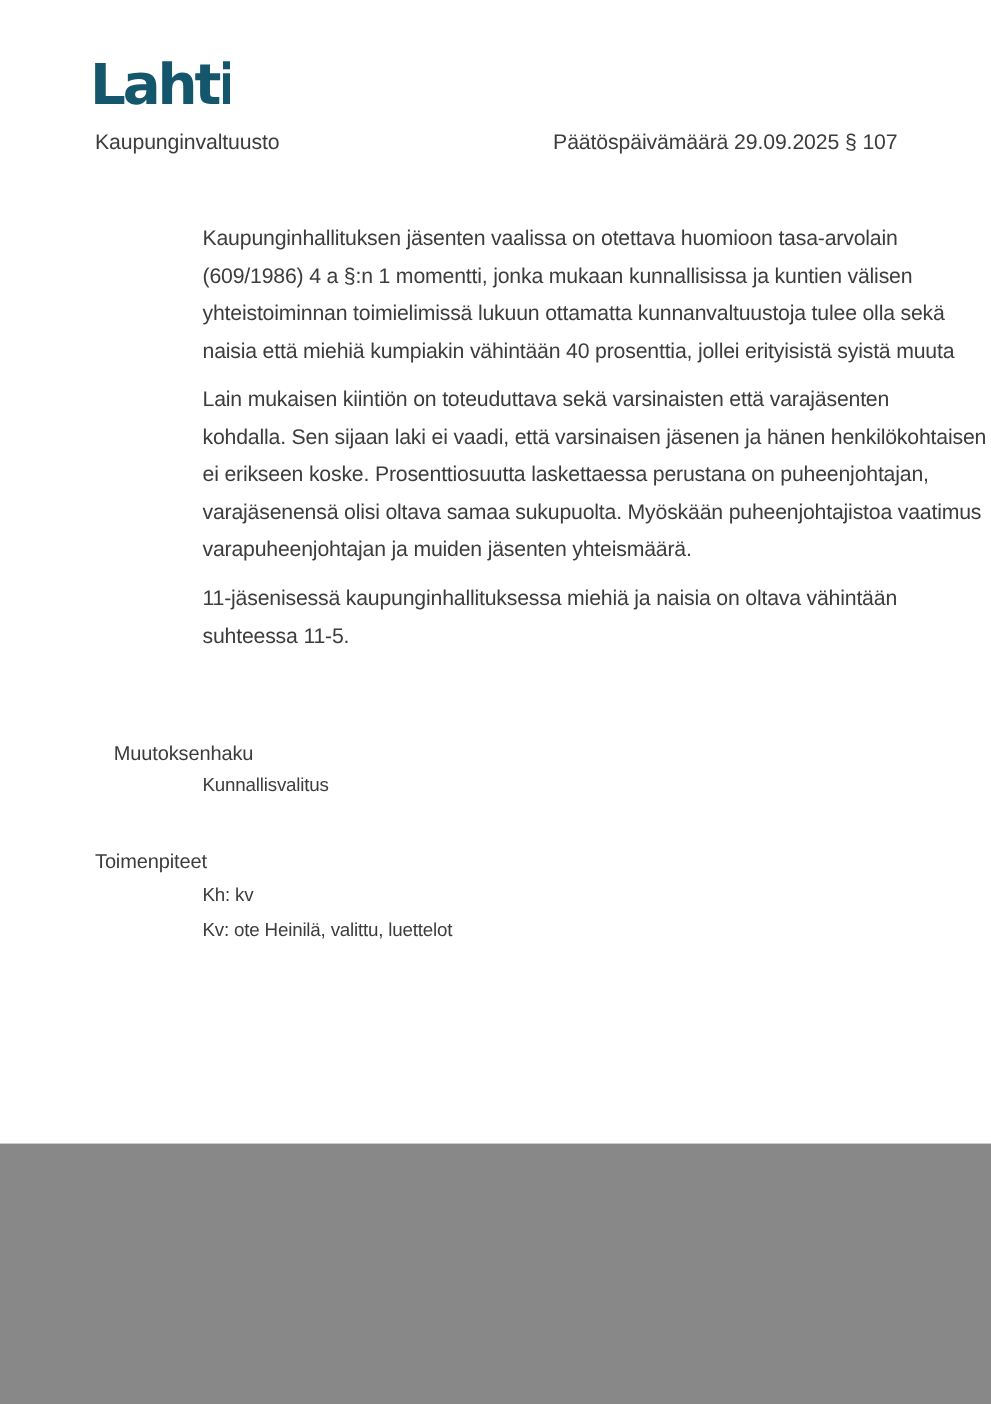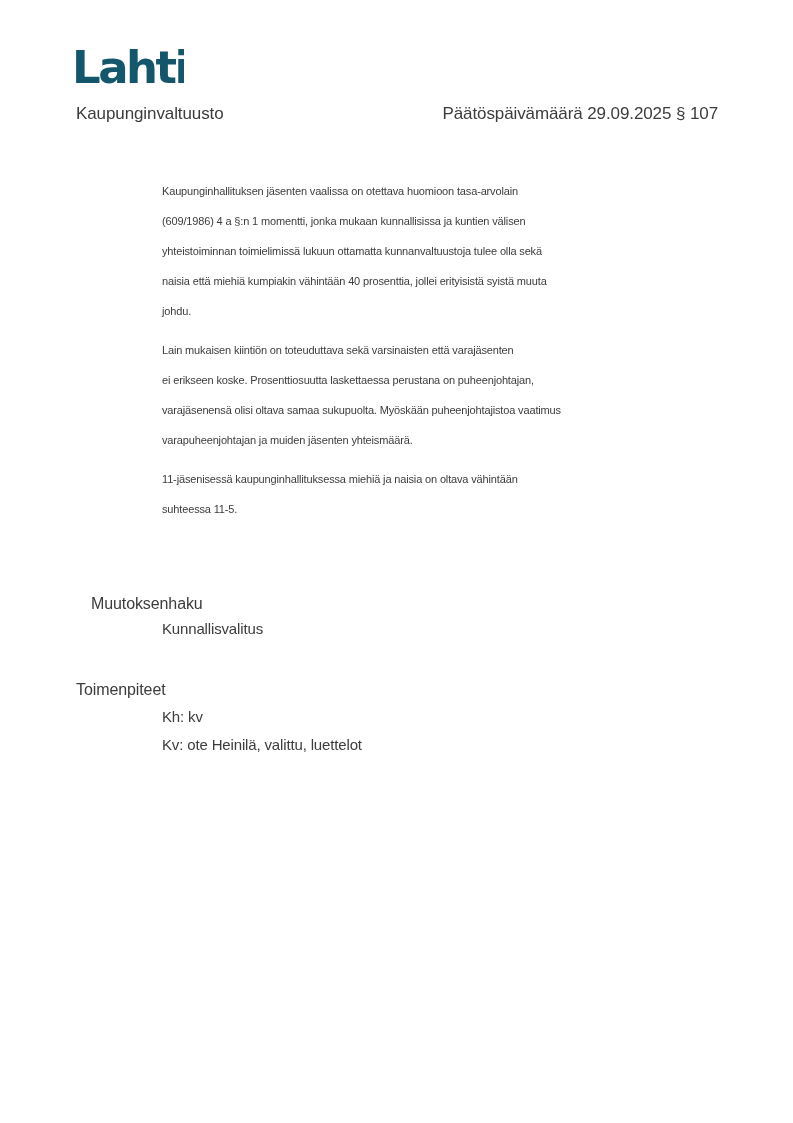--- a/index.html
+++ b/index.html
@@ -1,20 +1,20 @@
 <!DOCTYPE html>
 <html><head>
 <meta charset="utf-8">
 <style>
   * { margin: 0; padding: 0; box-sizing: border-box; }
   html, body { background: #888; }
   .page {
     position: relative;
     width: 793px;
-    height: 1123px;
+    height: 915px;
     margin: 0 auto;
     background: #ffffff;
     font-family: "Liberation Sans", sans-serif;
     color: #3c3c3c;
     overflow: hidden;
   }
   .logo {
     position: absolute;
     left: 72px;
     top: 40px;
@@ -30,21 +30,21 @@
     justify-content: space-between;
     font-size: 17px;
     letter-spacing: -0.1px;
     white-space: nowrap;
   }
   .doc-body {
     position: absolute;
     left: 162px;
     top: 176px;
     width: 556px;
-    font-size: 11px;
+    font-size: 17px;
     line-height: 30px;
     letter-spacing: -0.15px;
   }
   .para { margin-bottom: 9px; }
   .line { white-space: nowrap; }
   .section-heading {
     position: absolute;
     left: 76px;
     font-size: 16px;
     letter-spacing: -0.1px;
@@ -78,24 +78,24 @@
     <span>Kaupunginvaltuusto</span>
     <span>Päätöspäivämäärä 29.09.2025 § 107</span>
   </div>
 
   <div class="doc-body">
     <div class="para">
       <div class="line">Kaupunginhallituksen jäsenten vaalissa on otettava huomioon tasa-arvolain</div>
       <div class="line">(609/1986) 4 a §:n 1 momentti, jonka mukaan kunnallisissa ja kuntien välisen</div>
       <div class="line">yhteistoiminnan toimielimissä lukuun ottamatta kunnanvaltuustoja tulee olla sekä</div>
       <div class="line">naisia että miehiä kumpiakin vähintään 40 prosenttia, jollei erityisistä syistä muuta</div>
-      <div class="line">johdu.</div>
     </div>
     <div class="para">
       <div class="line">Lain mukaisen kiintiön on toteuduttava sekä varsinaisten että varajäsenten</div>
+      <div class="line">kohdalla. Sen sijaan laki ei vaadi, että varsinaisen jäsenen ja hänen henkilökohtaisen</div>
       <div class="line">ei erikseen koske. Prosenttiosuutta laskettaessa perustana on puheenjohtajan,</div>
       <div class="line">varajäsenensä olisi oltava samaa sukupuolta. Myöskään puheenjohtajistoa vaatimus</div>
       <div class="line">varapuheenjohtajan ja muiden jäsenten yhteismäärä.</div>
     </div>
     <div class="para">
       <div class="line">11-jäsenisessä kaupunginhallituksessa miehiä ja naisia on oltava vähintään</div>
       <div class="line">suhteessa 11-5.</div>
     </div>
   </div>
 

